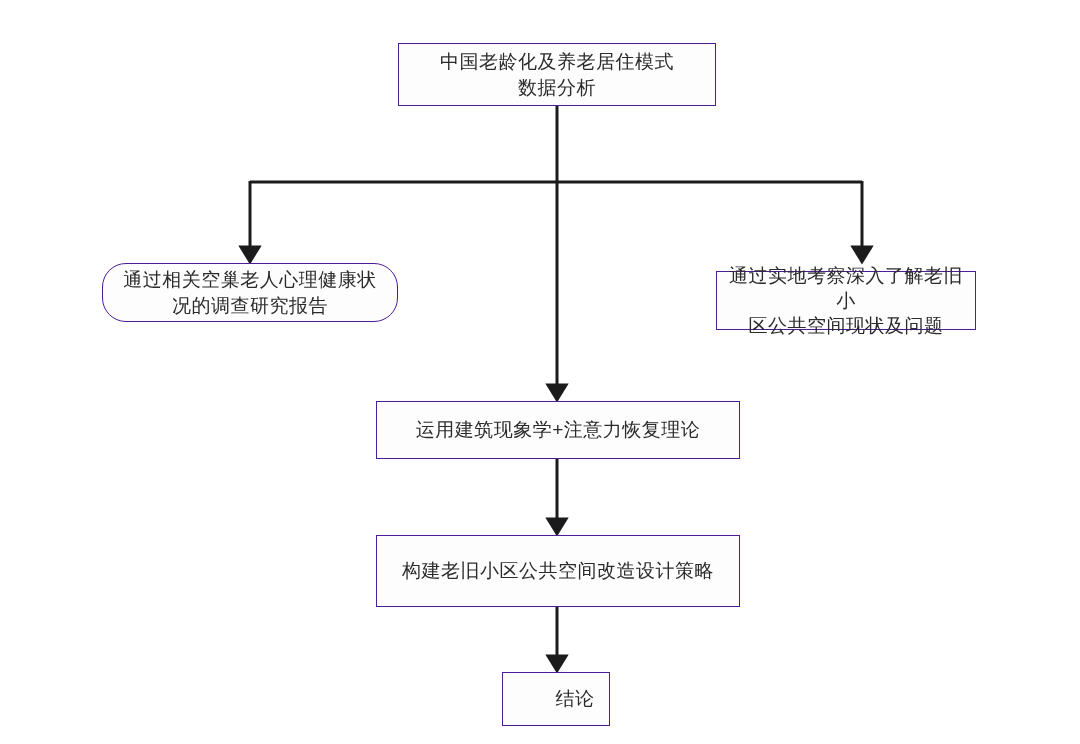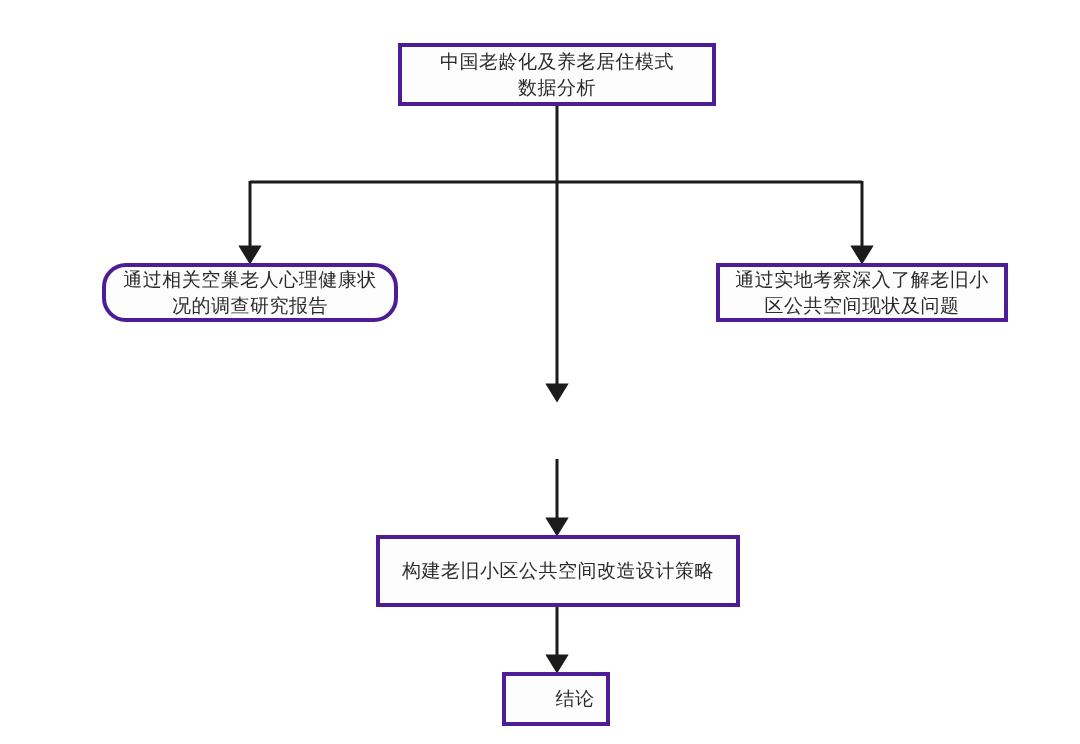--- a/index.html
+++ b/index.html
@@ -21,40 +21,40 @@
     position: absolute;
     left: 0;
     top: 0;
     width: 1080px;
     height: 744px;
   }
   .node {
     position: absolute;
     box-sizing: border-box;
     background: #fdfdfd;
-    border: 4px solid #4c1d95;
+    border: 1px solid #4c1d95;
     display: flex;
     align-items: center;
     justify-content: center;
     text-align: center;
     color: #2b2b2b;
     line-height: 1.32;
     letter-spacing: 0.5px;
     z-index: 2;
   }
   .node-label {
     display: block;
     white-space: pre-line;
     padding: 0 6px;
   }
 
   
   #node-root     { left: 398px; top: 43px;  width: 318px; height: 63px;  font-size: 19px; }
   #node-survey   { left: 102px; top: 263px; width: 296px; height: 59px;  font-size: 19px; border-radius: 24px; }
-  #node-field    { left: 716px; top: 263px; width: 292px; height: 59px;  font-size: 19px; }
+  #node-field    { left: 716px; top: 271px; width: 260px; height: 59px;  font-size: 19px; }
   #node-theory   { left: 376px; top: 401px; width: 364px; height: 58px;  font-size: 19px; }
   #node-strategy { left: 376px; top: 535px; width: 364px; height: 72px;  font-size: 19px; }
   #node-conclusion { left: 502px; top: 672px; width: 108px; height: 54px; font-size: 19px; padding-left: 38px; }
 </style>
 </head>
 <body>
 
 <div id="canvas">
 
   <svg id="flow-svg" viewBox="0 0 1080 744" aria-hidden="true">
@@ -98,20 +98,23 @@
   <div class="node" id="node-survey">
     <span class="node-label">通过相关空巢老人心理健康状
 况的调查研究报告</span>
   </div>
 
   <div class="node" id="node-field">
     <span class="node-label">通过实地考察深入了解老旧小
 区公共空间现状及问题</span>
   </div>
 
+  <div class="node" id="node-theory">
+    <span class="node-label">运用建筑现象学+注意力恢复理论</span>
+  </div>
 
   <div class="node" id="node-strategy">
     <span class="node-label">构建老旧小区公共空间改造设计策略</span>
   </div>
 
   <div class="node" id="node-conclusion">
     <span class="node-label">结论</span>
   </div>
 
 </div>

